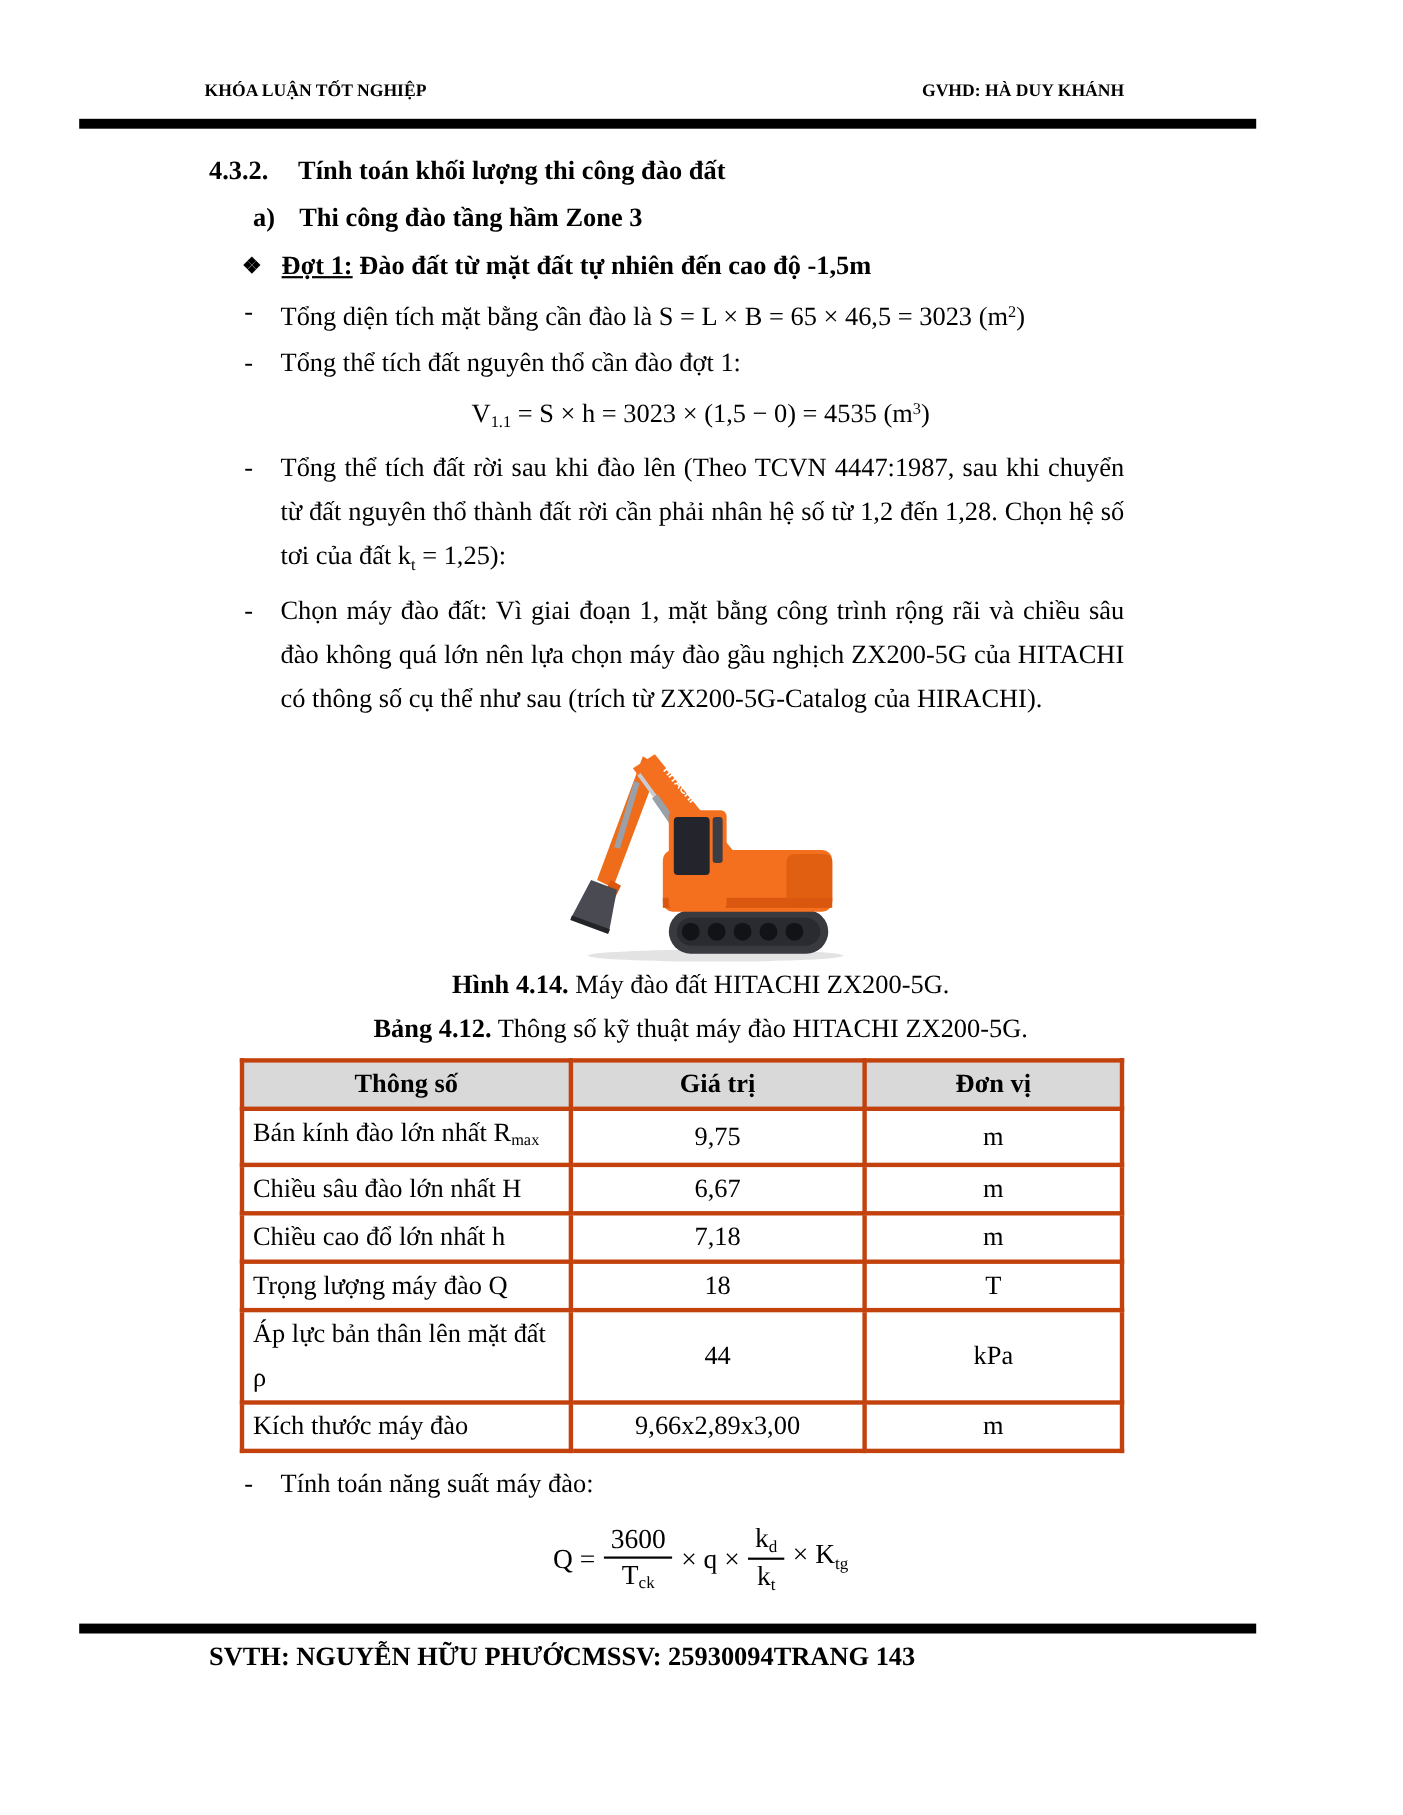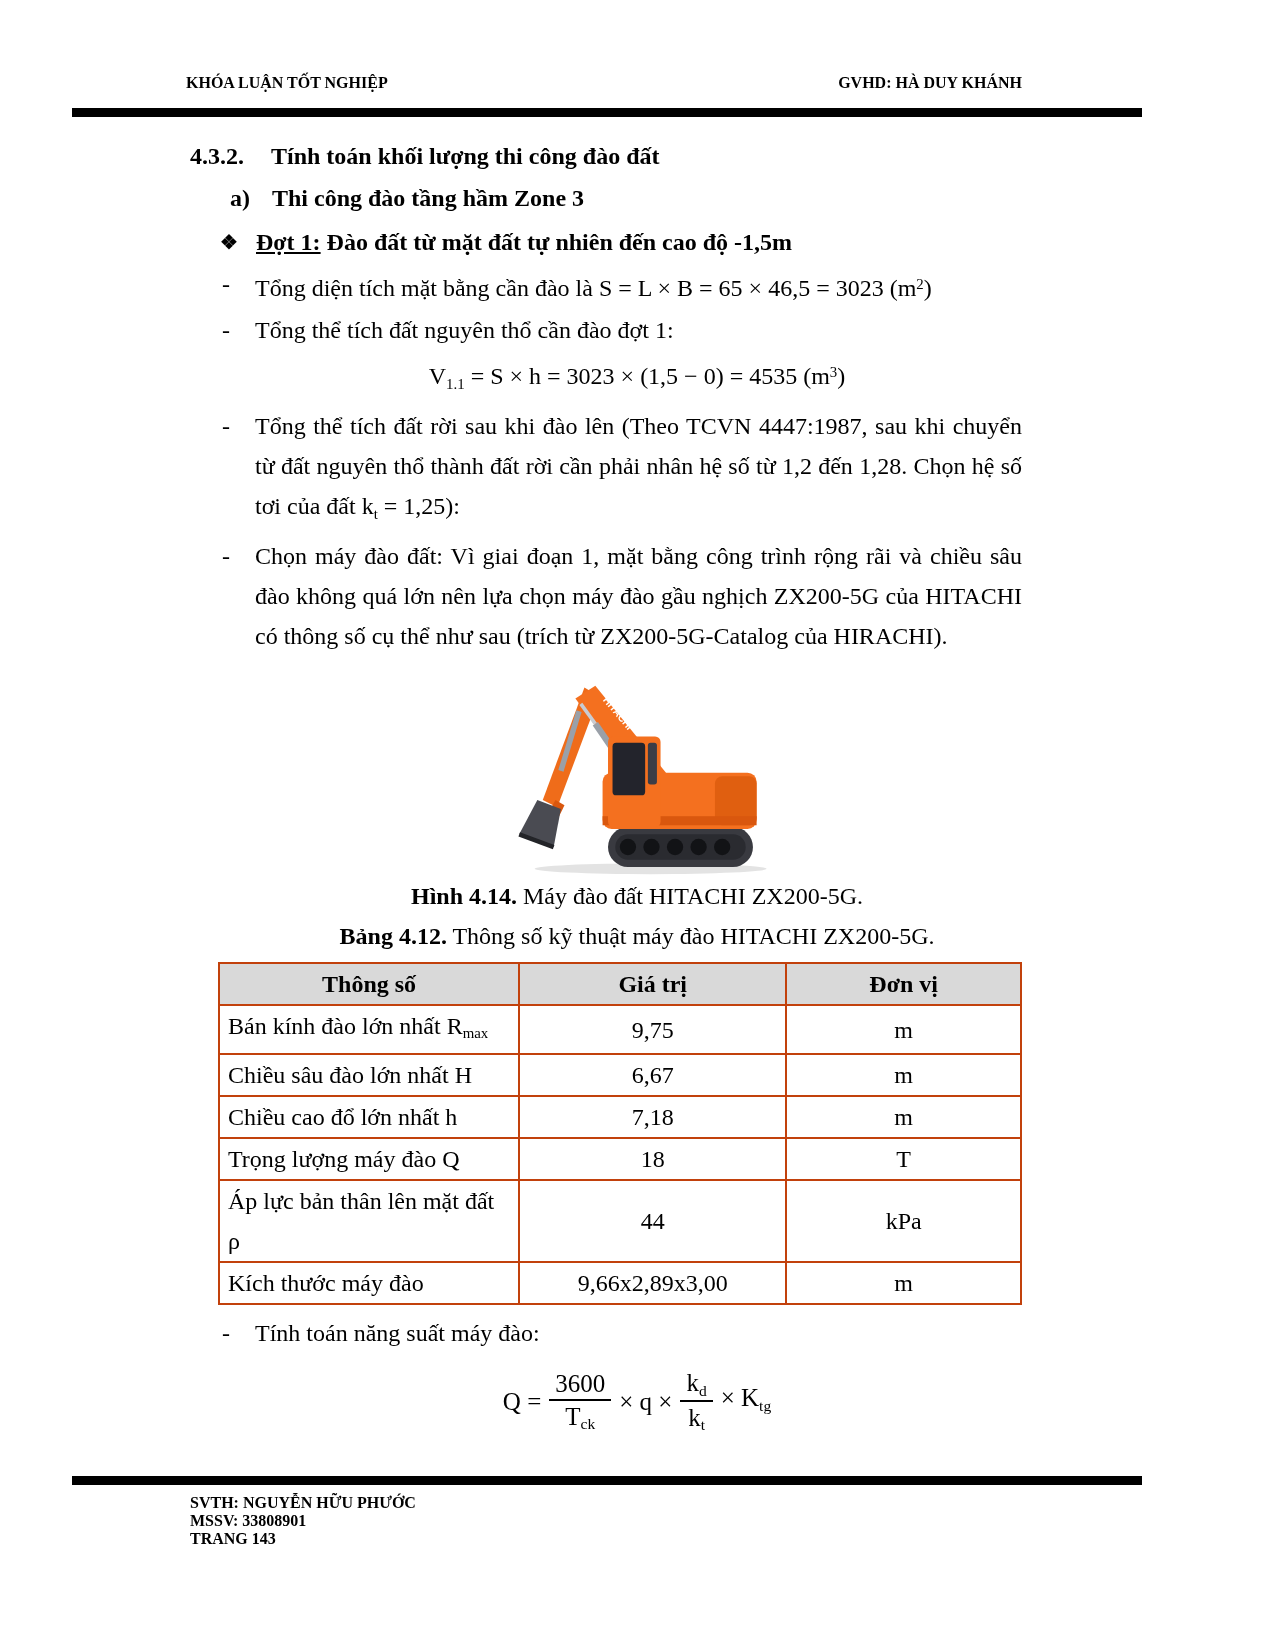--- a/index.html
+++ b/index.html
@@ -23,33 +23,33 @@
   .u { text-decoration:underline; }
   .bullet { display:flex; margin-top:2px; }
   .bullet .mk { flex:0 0 33px; margin-left:32px; }
   .bullet .tx { flex:1; text-align:justify; }
   .formula { text-align:center; margin-top:2px; }
   .shift { position:relative; left:31px; }
   .figure { display:flex; justify-content:center; margin-top:8px; }
   .caption { text-align:center; }
   .caption .bi { font-weight:700; }
   .tbl { border-collapse:collapse; margin-left:28px; margin-top:6px; }
-  .tbl th, .tbl td { border:2px solid #c2410c; height:40px; padding:0 8px; font-size:24px; }
+  .tbl th, .tbl td { border:4px solid #c2410c; height:40px; padding:0 8px; font-size:24px; }
   .tbl th { background:#d9d9d9; font-weight:700; text-align:center; height:38px; }
   .tbl td.c { text-align:center; }
   .col1 { width:295px; } .col2 { width:255px; } .col3 { width:227px; }
   .sub { font-size:62%; vertical-align:-0.3em;margin-top:12px; }
   .sup { font-size:62%; vertical-align:0.5em; }
   .qf { display:flex; justify-content:center; align-items:center; gap:8px; margin-top:16px; font-size:25px; }
   .frac { display:inline-flex; flex-direction:column; text-align:center; }
   .frac .num { padding:0 6px; line-height:1.15; }
   .frac .den { padding:0 6px; border-top:2px solid #000; line-height:1.25; }
   .footer {
     position:absolute; top:1494px; left:190px; right:250px;
-    display:flex; font-weight:700; font-size:16px;flex-direction:column;
+    display:flex; font-weight:700; font-size:24px;
   }
 </style>
 </head>
 <body>
 
 <div class="page">
 
   <div class="header">
     <span>KHÓA LUẬN TỐT NGHIỆP</span>
     <span>GVHD: HÀ DUY KHÁNH</span>
@@ -200,17 +200,17 @@
         <span class="den"><span>k</span><span class="sub">t</span></span>
       </span>
       <span><span>× K</span><span class="sub">tg</span></span>
     </div>
 
   </div>
 
   <div class="rule rule-bottom"></div>
   <div class="footer">
     <span>SVTH: NGUYỄN HỮU PHƯỚC</span>
-    <span>MSSV: 33808901</span>
+    <span>MSSV: 25930094</span>
     <span>TRANG 143</span>
   </div>
 
 </div>
 
 </body></html>

